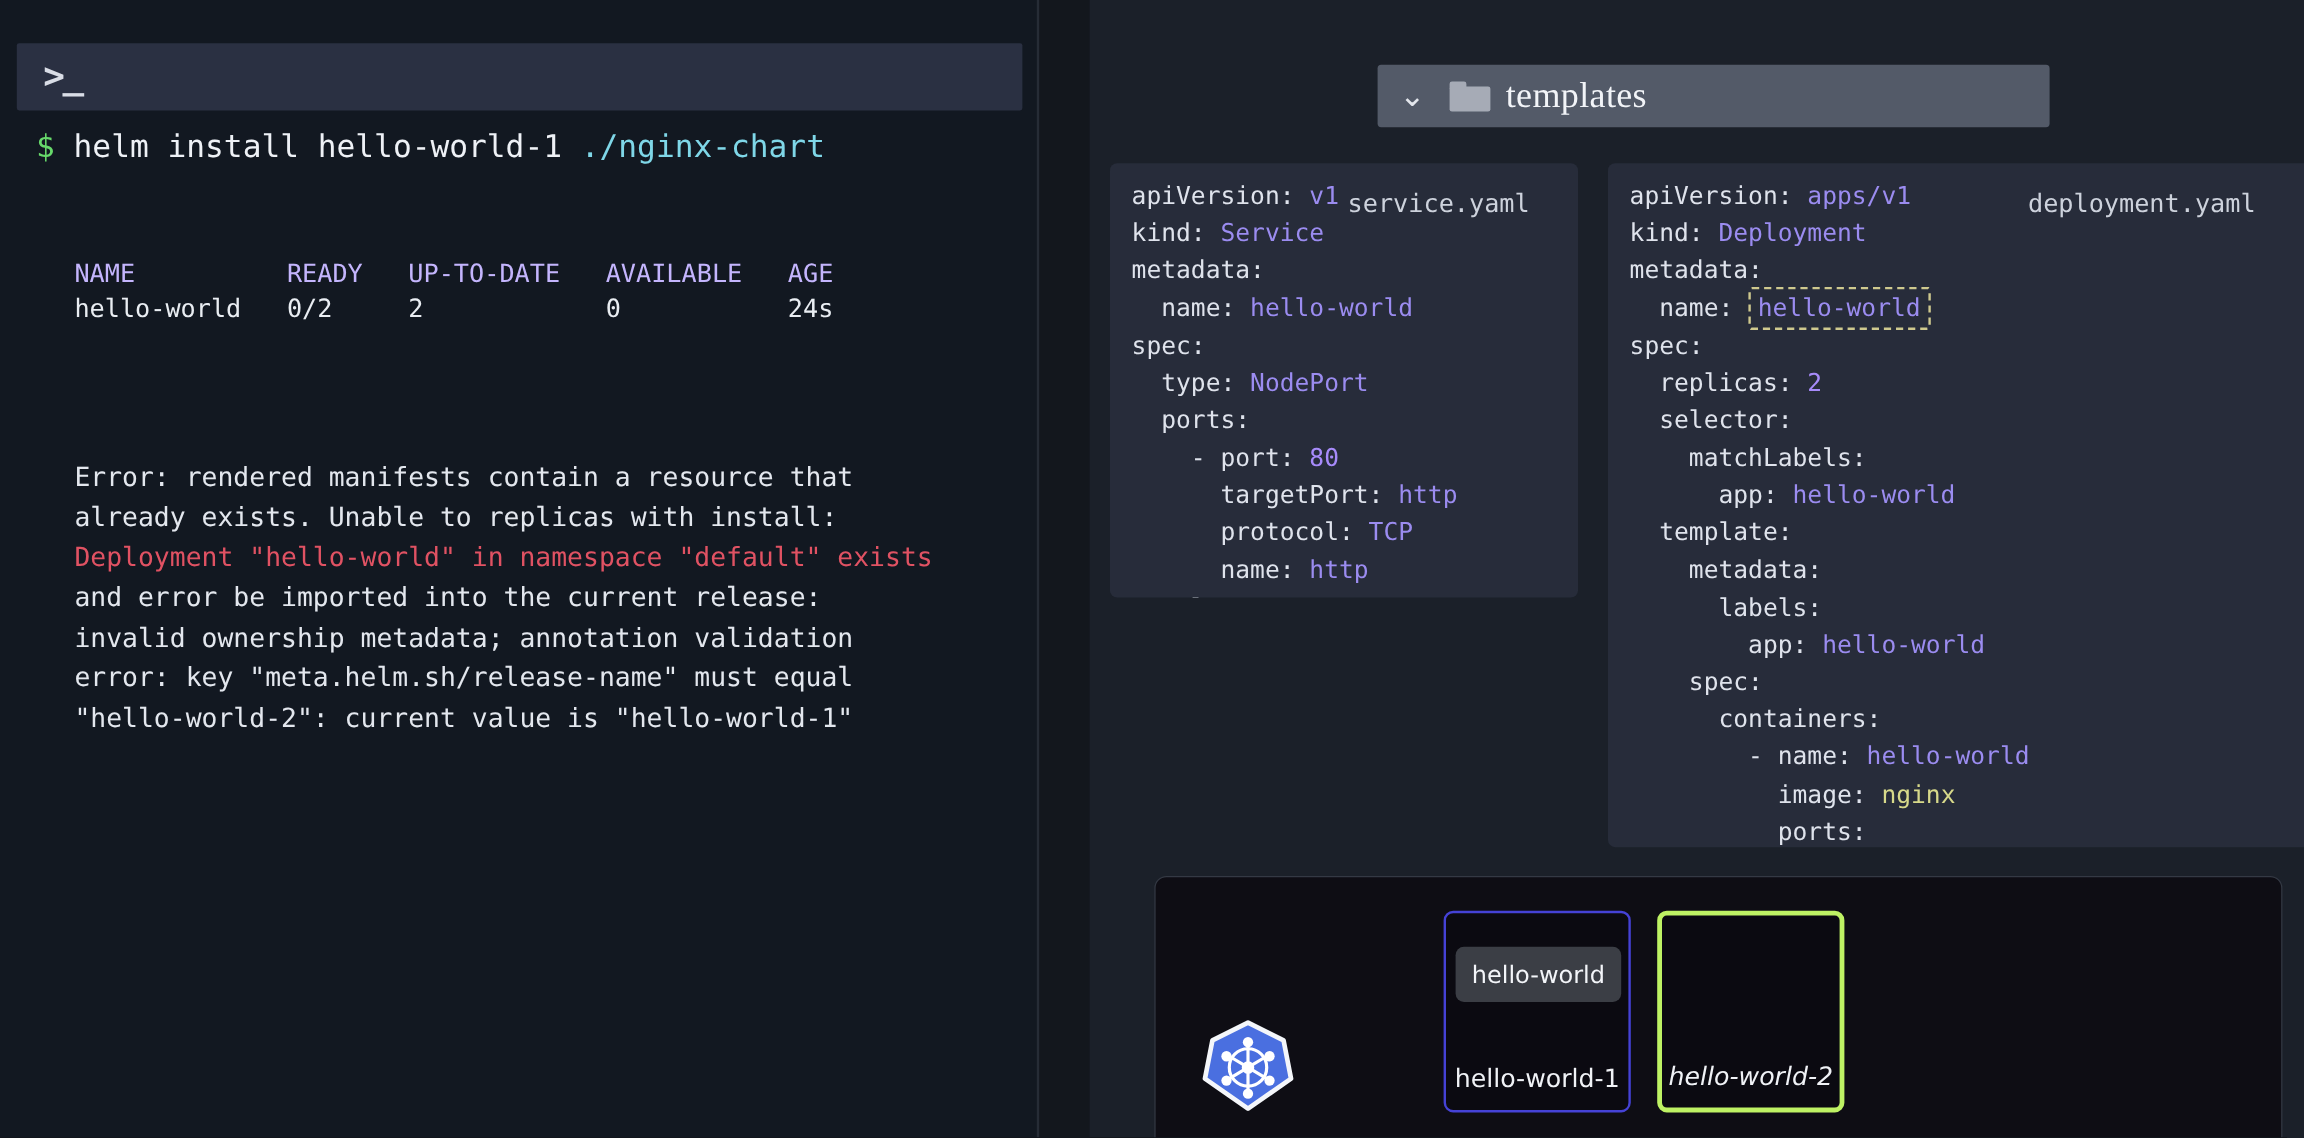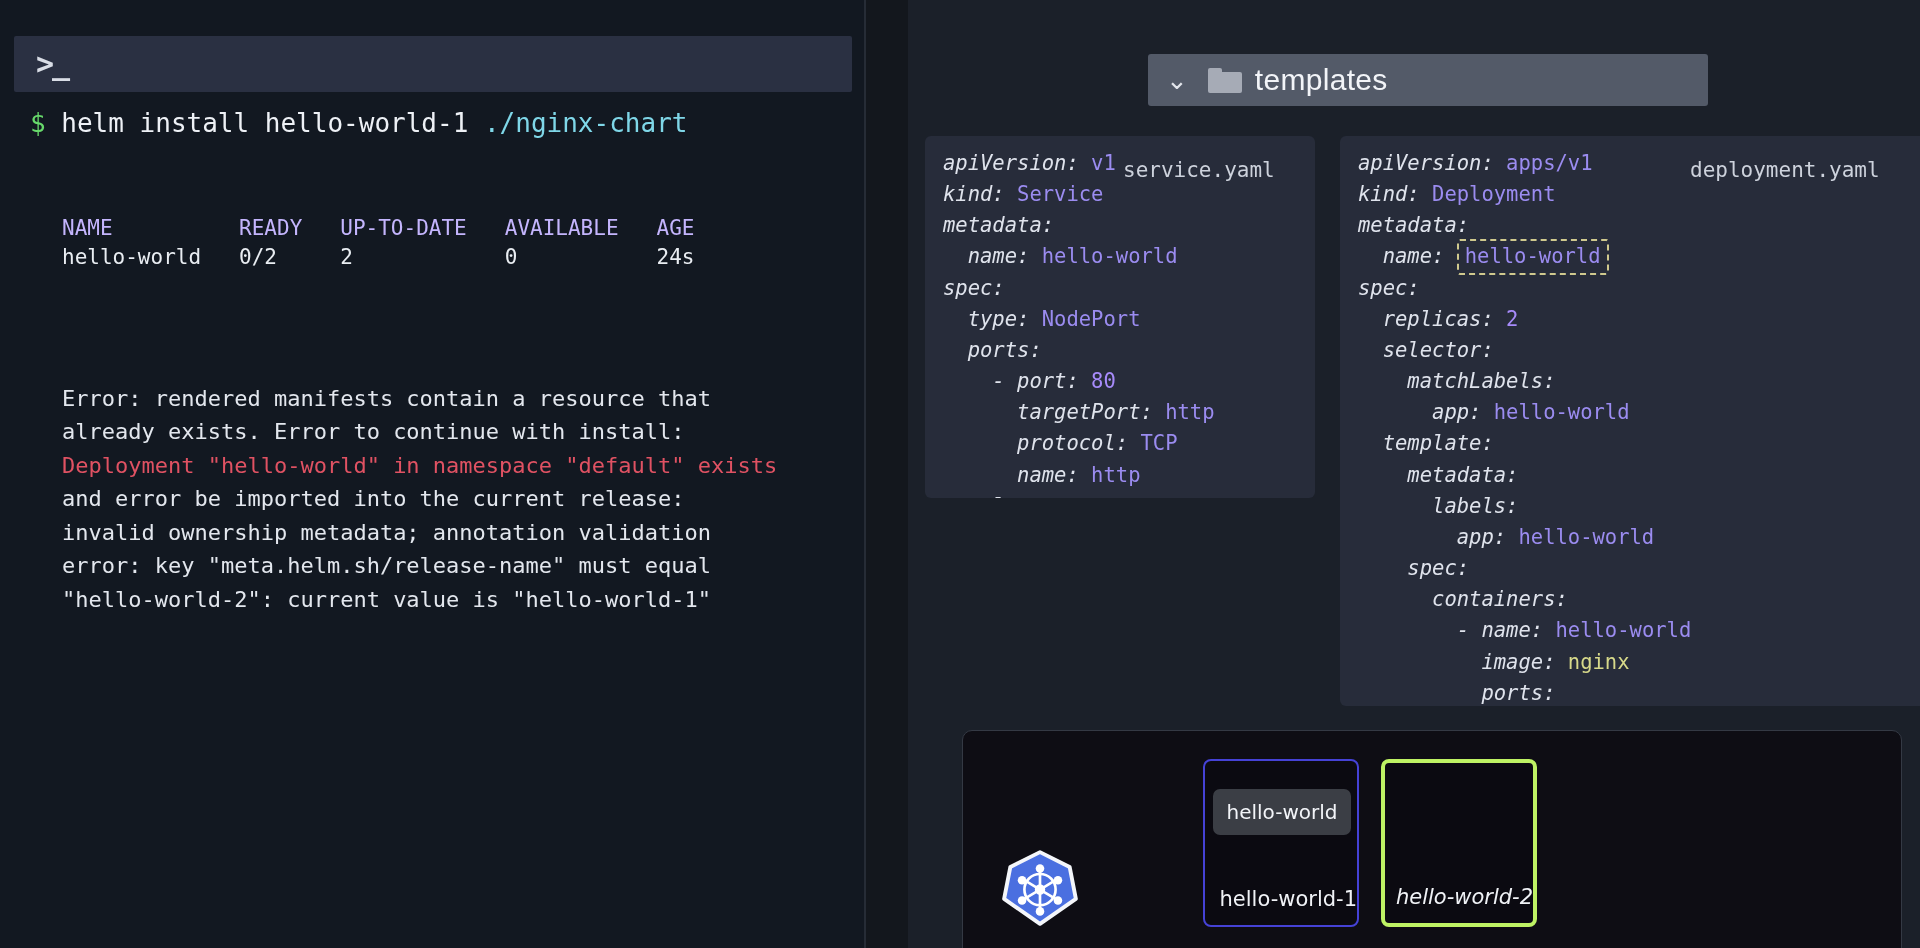--- a/index.html
+++ b/index.html
@@ -150,21 +150,21 @@
   .folder-icon .body {
     position: absolute;
     left: 0; top: 4px;
     width: 34px; height: 21px;
     background: #a6abb6;
     border-radius: 2px;
   }
   #templates-header .label {
     color: #f2f4f8;
     font-size: 30px;
-    font-family: Liberation Sans, sans-serif;
+    font-family: Liberation Serif, serif;
     letter-spacing: 0.3px;
   }
 
   
   .yaml-card {
     position: absolute;
     background: #272c3a;
     border-radius: 6px;
     color: #dfe3ec;
     font-family: "DejaVu Sans Mono", monospace;
@@ -193,21 +193,21 @@
   #deployment-card .yaml-filename { left: 350px; }
 
   .yaml-code {
     position: absolute;
     left: 18px;
     top: 12px;
     font-size: 20.5px;
     line-height: 1.52;
     white-space: pre;
   }
-  .yk { color: #dfe3ec; font-style: italic; }            
+  .yk { color: #dfe3ec; }            
   .yv { color: #9b8cf0; }        
   .yv-num { color: #a78bfa; }        
   .yv-img { color: #d7d98a; }
 
   .sel-box {
     display: inline-block;
     padding: 0px 6px;
     border: 2px dashed #cfc98e;
     border-radius: 3px;
     margin: -2px 0;
@@ -248,21 +248,21 @@
   #release-2 {
     left: 418px;
     top: 28px;
     border: 4px solid #bef264;
     font-style: italic;
   }
   .release-label {
     position: absolute;
     left: 0; right: 0;
     bottom: 14px;
-    text-align: right;
+    text-align: center;
     color: #f0f2f6;
     font-size: 21px;
     font-family: "DejaVu Sans", sans-serif;
   }
   .resource-chip {
     position: absolute;
     left: 8px;
     top: 28px;
     width: 138px;
     height: 46px;
@@ -313,21 +313,21 @@
             <td>24s</td>
           </tr>
         </tbody>
       </table>
 
       <div class="blank-lg"></div>
       <div class="blank-sm"></div>
 
 
       <div id="error-block"><span>Error: rendered manifests contain a resource that</span>
-<span>already exists. Error to continue with install:</span>
+<span>already exists. Unable to replicas with install:</span>
 <span class="err-red">Deployment "hello-world" in namespace "default" exists</span>
 <span>and error be imported into the current release:</span>
 <span>invalid ownership metadata; annotation validation</span>
 <span>error: key "meta.helm.sh/release-name" must equal</span>
 <span>"hello-world-2": current value is "hello-world-1"</span></div>
 
     </div>
   </div>
 
   <div id="right-pane"></div>

